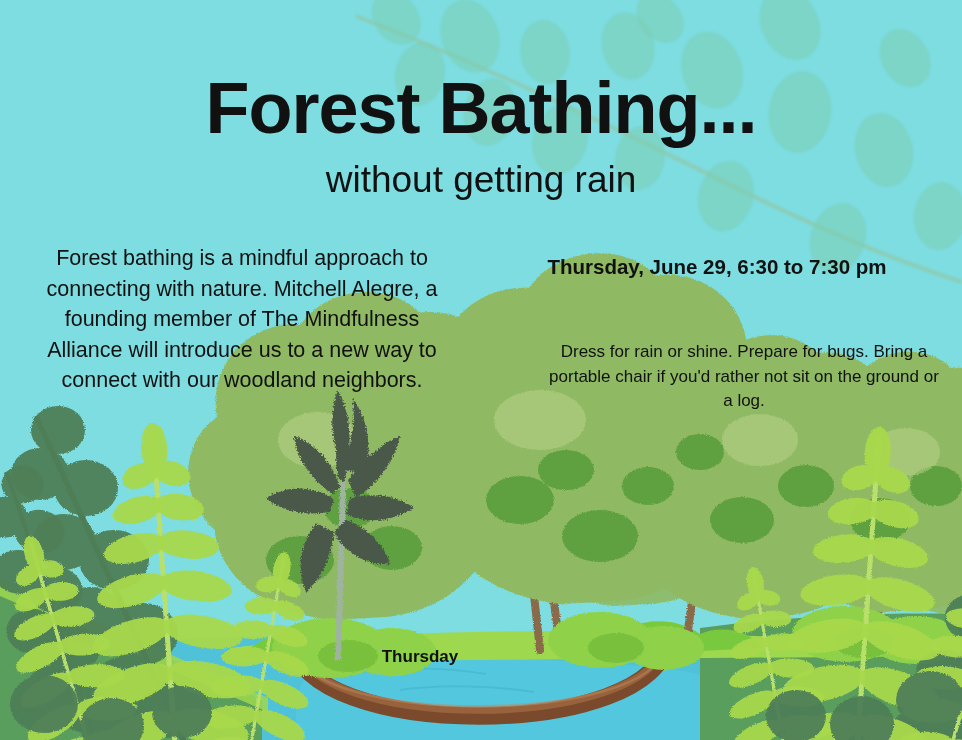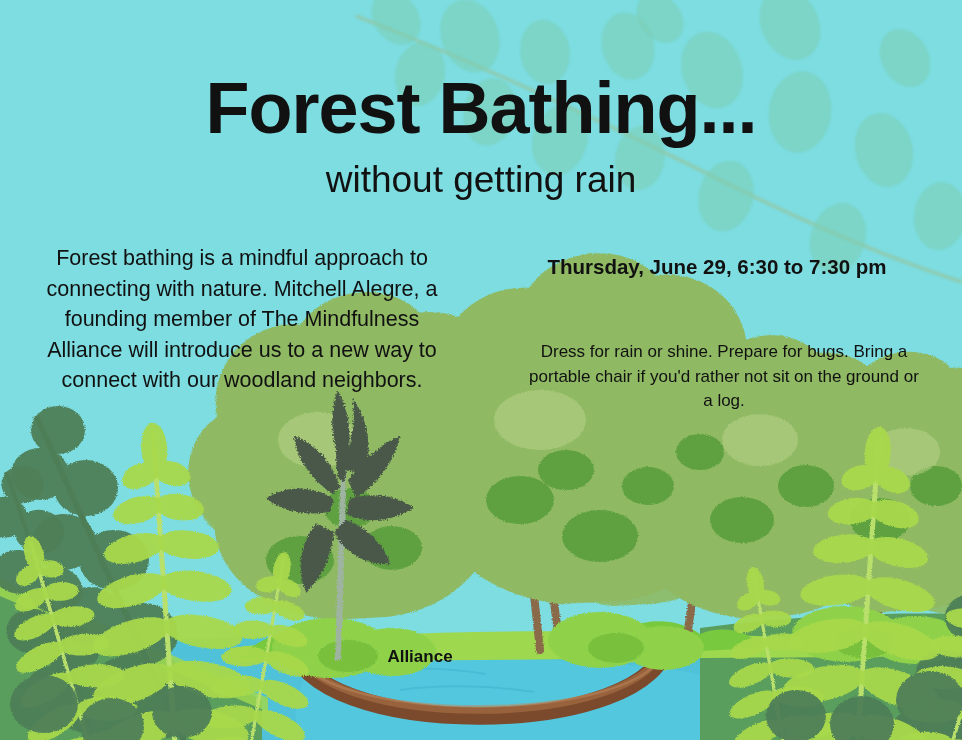--- a/index.html
+++ b/index.html
@@ -45,21 +45,21 @@
   }
   #when{
     top:232px;left:492px;width:450px;
     text-align:center;
     font-size:20.5px;
     font-weight:bold;
     line-height:1.45;
     margin-top:20px;
   }
   #notes{
-    top:340px;left:524px;width:400px;
+    top:340px;left:544px;width:400px;
     text-align:center;
     font-size:17px;
     font-weight:normal;
     line-height:1.45;
   }
   #sponsor{
     top:645px;left:300px;width:240px;
     text-align:center;
     font-size:17px;
     font-weight:bold;
@@ -335,16 +335,16 @@
 
   <div class="txt" id="blurb">Forest bathing is a mindful approach to connecting with nature. Mitchell Alegre, a founding member of The Mindfulness Alliance will introduce us to a new way to connect with our woodland neighbors.</div>
 
   <div class="txt" id="when">
     <div>Thursday, June 29, 6:30 to 7:30 pm</div>
   </div>
 
   <div class="txt" id="notes">Dress for rain or shine. Prepare for bugs. Bring a portable chair if you'd rather not sit on the ground or a log.</div>
 
   <div class="txt" id="sponsor">
-    <div>Alliance</div>
+    <div>Thursday</div>
   </div>
 
 </div>
 
 </body></html>

